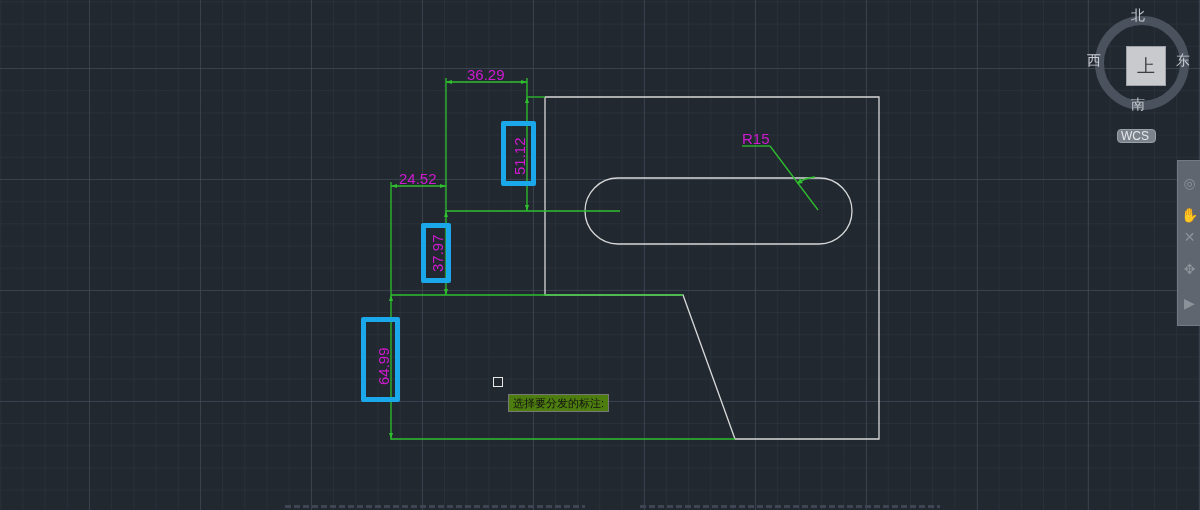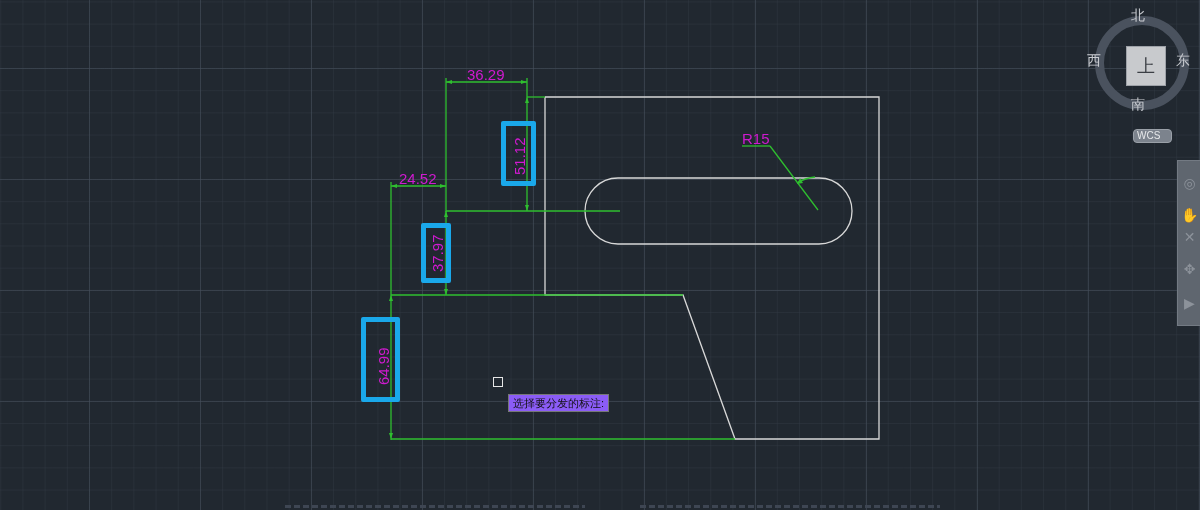--- a/index.html
+++ b/index.html
@@ -16,21 +16,21 @@
       linear-gradient(to bottom, rgba(70,80,92,0.55) 1px, transparent 1px),
       linear-gradient(to right, rgba(55,63,74,0.35) 1px, transparent 1px),
       linear-gradient(to bottom, rgba(55,63,74,0.35) 1px, transparent 1px);
     background-size:111px 111px, 111px 111px, 22.2px 22.2px, 22.2px 22.2px;
     background-position:89px 0, 0 68px, 89px 0, 0 68px;
   }
   svg.draw { position:absolute; left:0; top:0; }
   .dimtext { fill:#d01ad0; font-family:"Liberation Sans", sans-serif; font-size:15px; }
   .tooltip {
     position:absolute; left:508px; top:394px; height:16px; line-height:16px;
-    padding:0 4px; background:#8b5cf6; color:#111; font-size:11px;
+    padding:0 4px; background:#4d7c0f; color:#111; font-size:11px;
     border:1px solid #777;
   }
   .pickbox {
     position:absolute; left:493px; top:377px; width:8px; height:8px;
     border:1px solid #e6e6e6;
   }
   .hl {
     position:absolute; border:5px solid #1aa8ea; border-radius:2px;
   }
   
@@ -39,23 +39,23 @@
     position:absolute; left:7px; top:8px; width:76px; height:76px;
     border:9px solid #4a525e; border-radius:50%;
   }
   .cube-face {
     position:absolute; left:38px; top:38px; width:38px; height:38px;
     background:#c8cacd; color:#3b3f45; font-size:18px; text-align:center; line-height:38px;
     border:1px solid #9ea2a8;
   }
   .compass { position:absolute; color:#c9ccd1; font-size:14px; }
   .wcs {
-    position:absolute; left:45px; top:121px; width:34px; height:12px;
+    position:absolute; left:29px; top:121px; width:34px; height:12px;
     background:#7c838d; border:1px solid #9aa0a8; border-radius:4px;
-    color:#e6e8ea; font-size:10px; line-height:12px; padding-left:3px;
+    color:#e6e8ea; font-size:12px; line-height:12px; padding-left:3px;
   }
   
   .navbar {
     position:absolute; left:1177px; top:160px; width:23px; height:164px;
     background:#5f666f; border:1px solid #737a83; border-right:none;
   }
   .navbtn {
     position:absolute; left:3px; width:17px; height:17px; color:#8c929a;
     font-size:14px; text-align:center; line-height:17px;
   }

